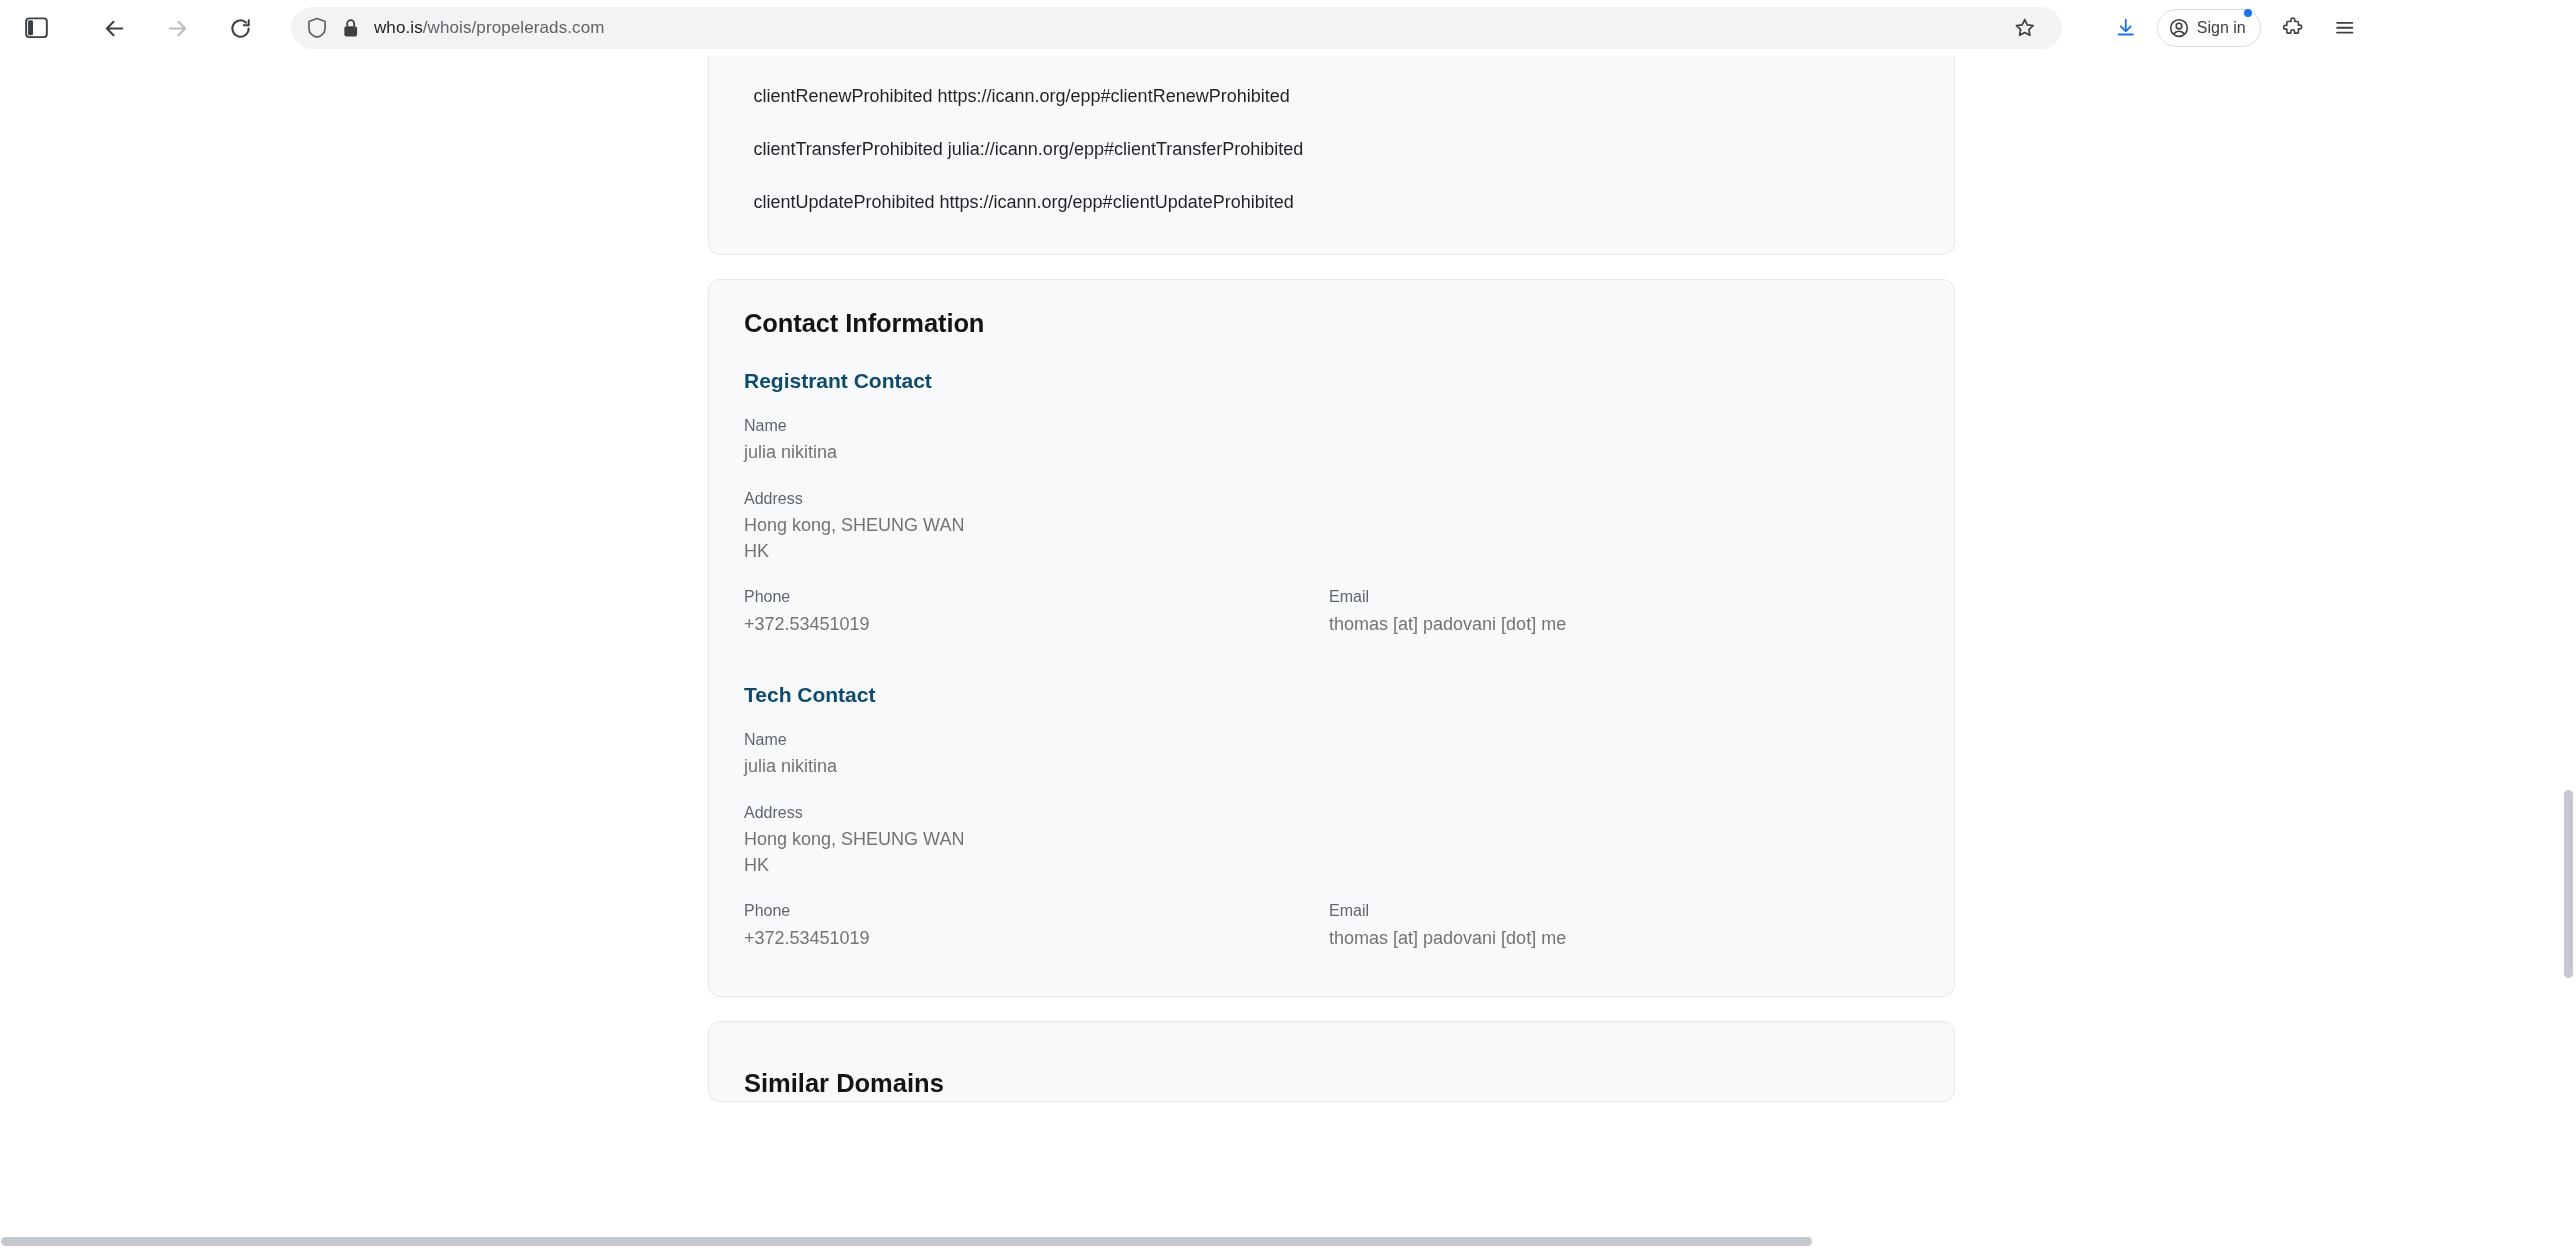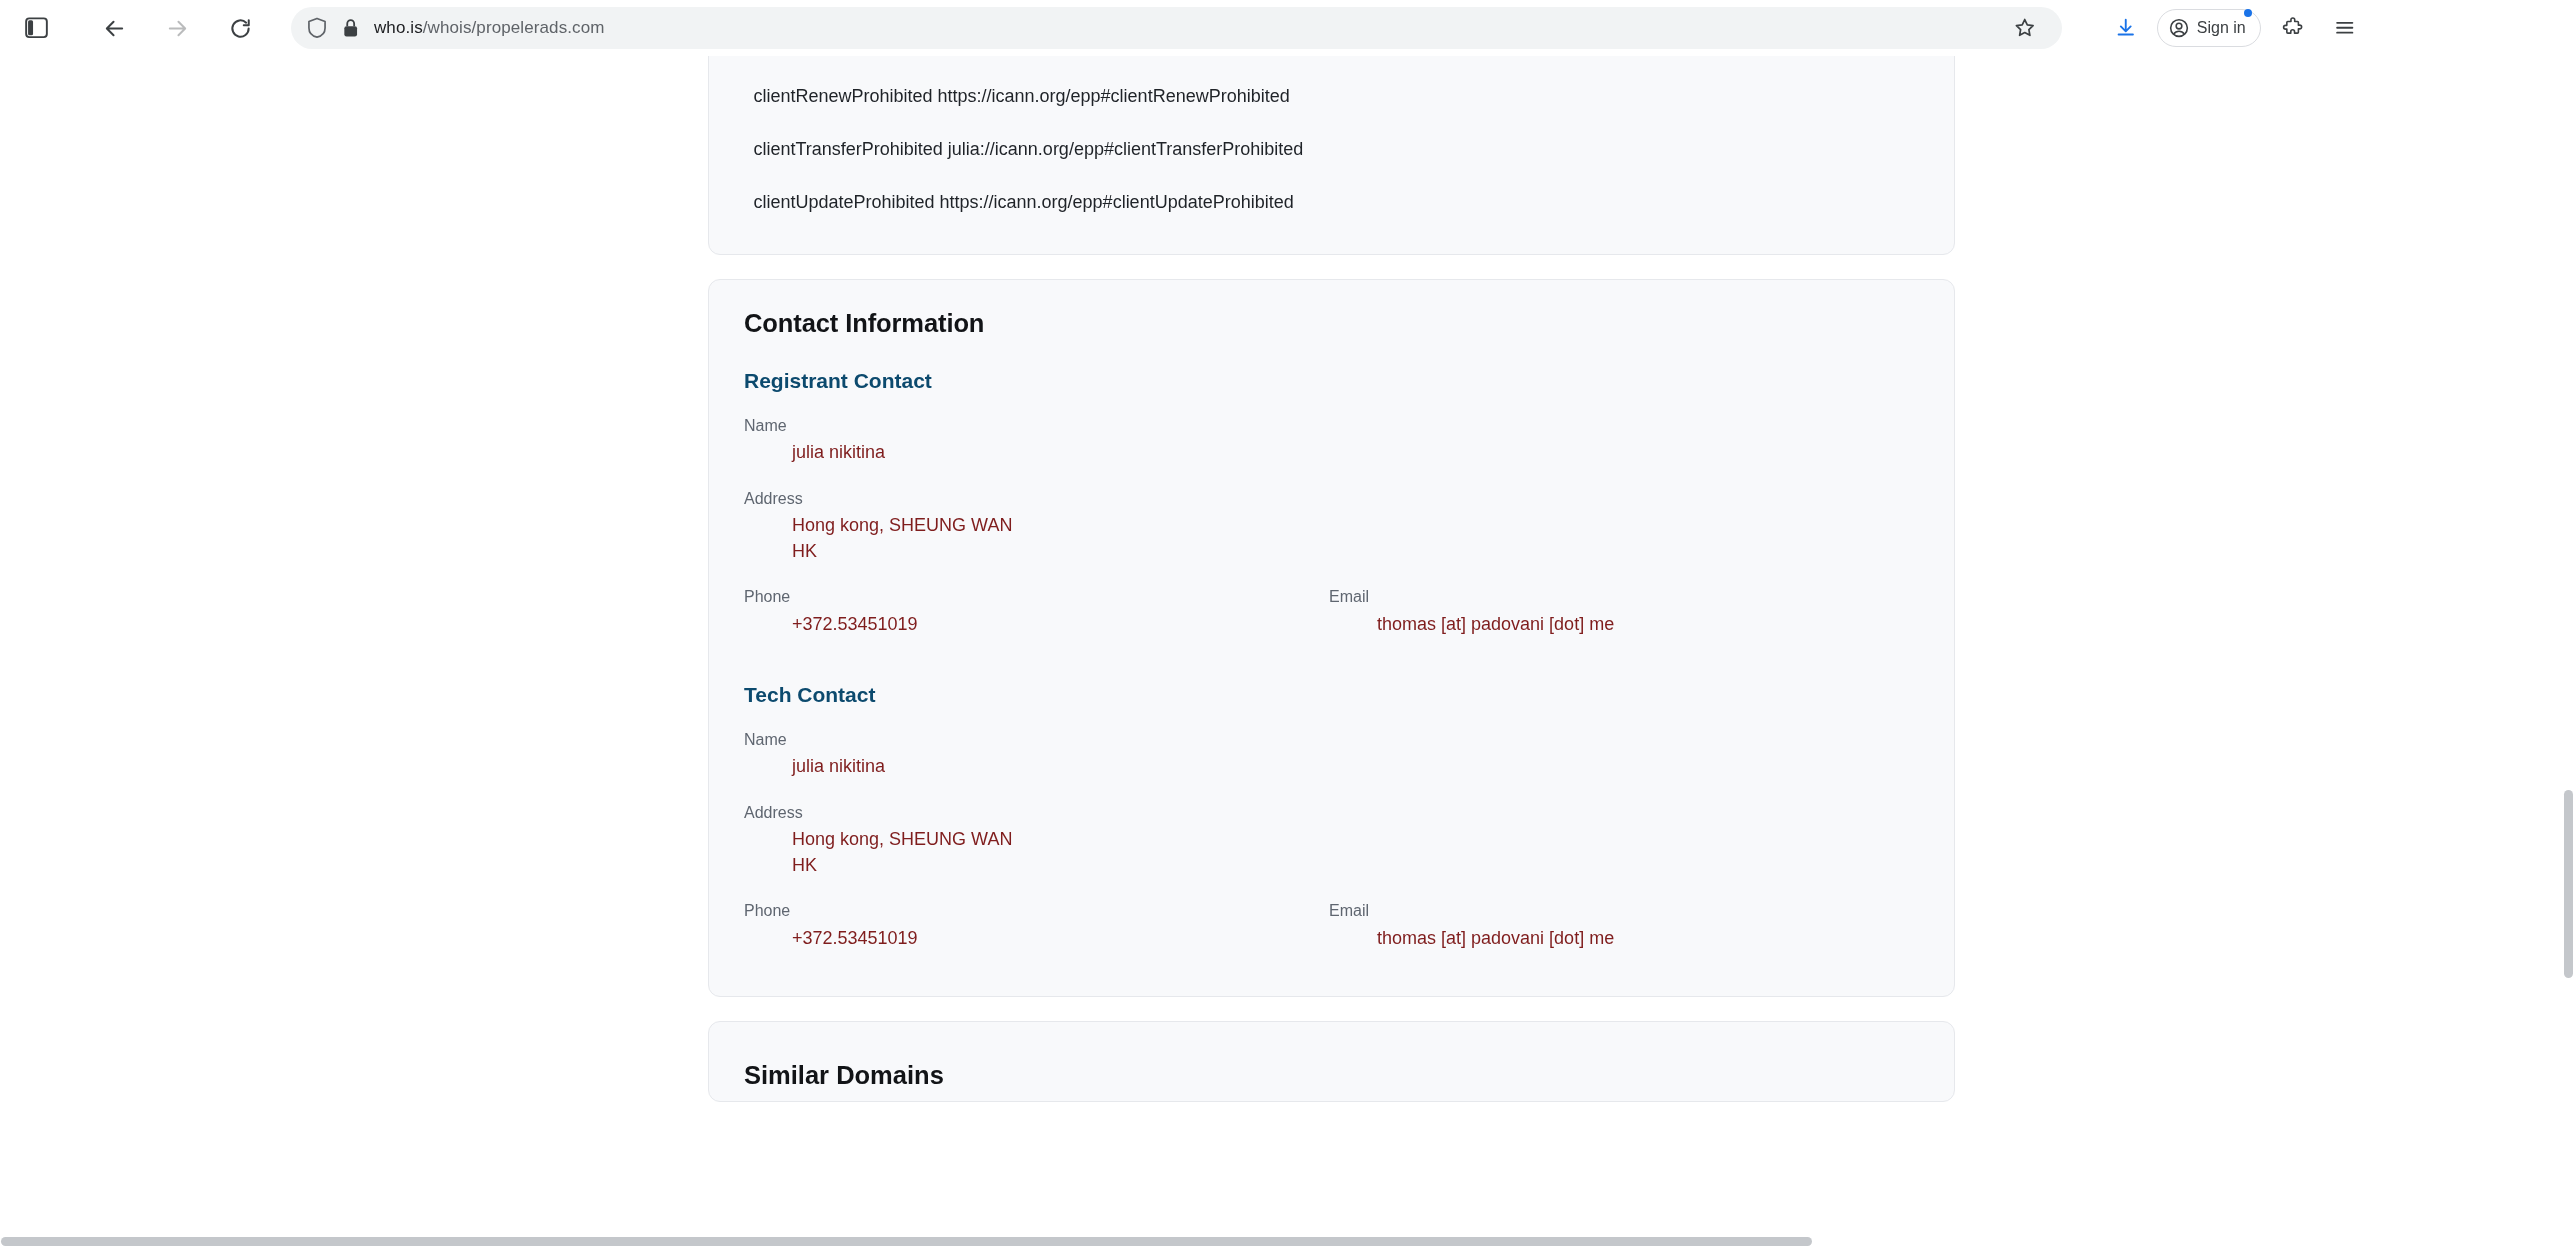--- a/index.html
+++ b/index.html
@@ -129,37 +129,36 @@
     padding: 25.5px 0 0 0;
   }
 
   .field-label {
     font-size: 16px;
     color: #5f6670;
     padding: 24px 0 0 0;
   }
   .field-value {
     font-size: 18px;
-    color: #7f1d1d;
+    color: #737373;
     padding-top: 5.4px;
     line-height: 1.42;
-    margin-left: 48px;
   }
 
   .two-col {
     display: flex;
     padding-bottom: 2.7px;
     gap: 28px;
   }
   .two-col .col { flex: 0 0 557px; }
 
   .contact-card { padding-bottom: 42px; }
 
   .similar-card {
-    padding-top: 0;
+    padding-top: 8px;
     padding-bottom: 0;
     height: 81px;
     overflow: hidden;
   }
   .similar-title {
     font-size: 25.5px;
     font-weight: bold;
     color: #121417;
     padding-top: 39px;
   }

